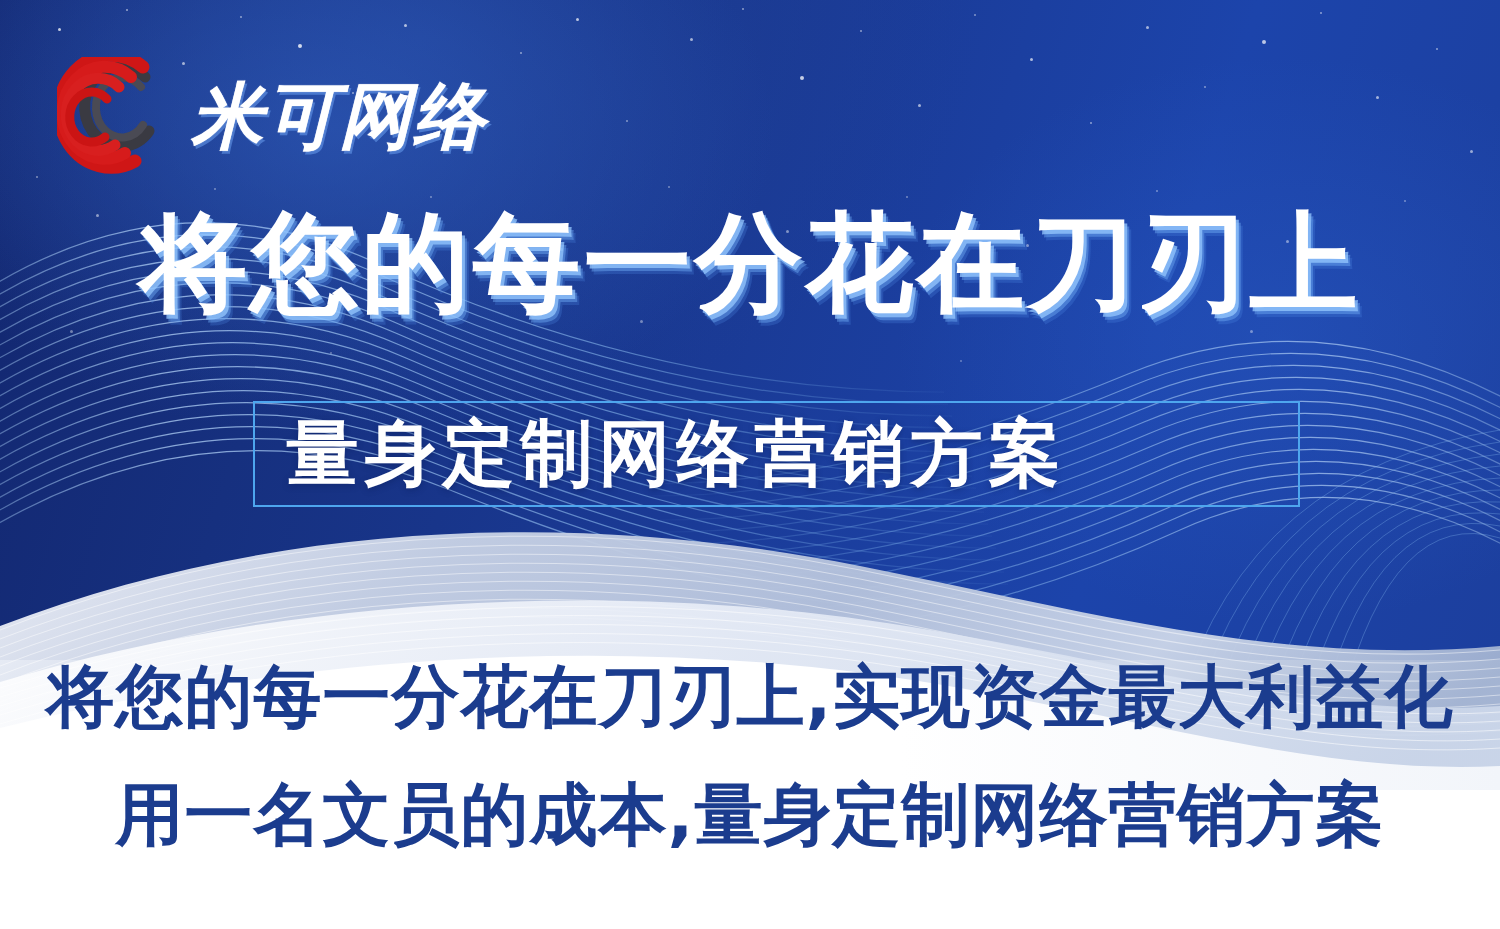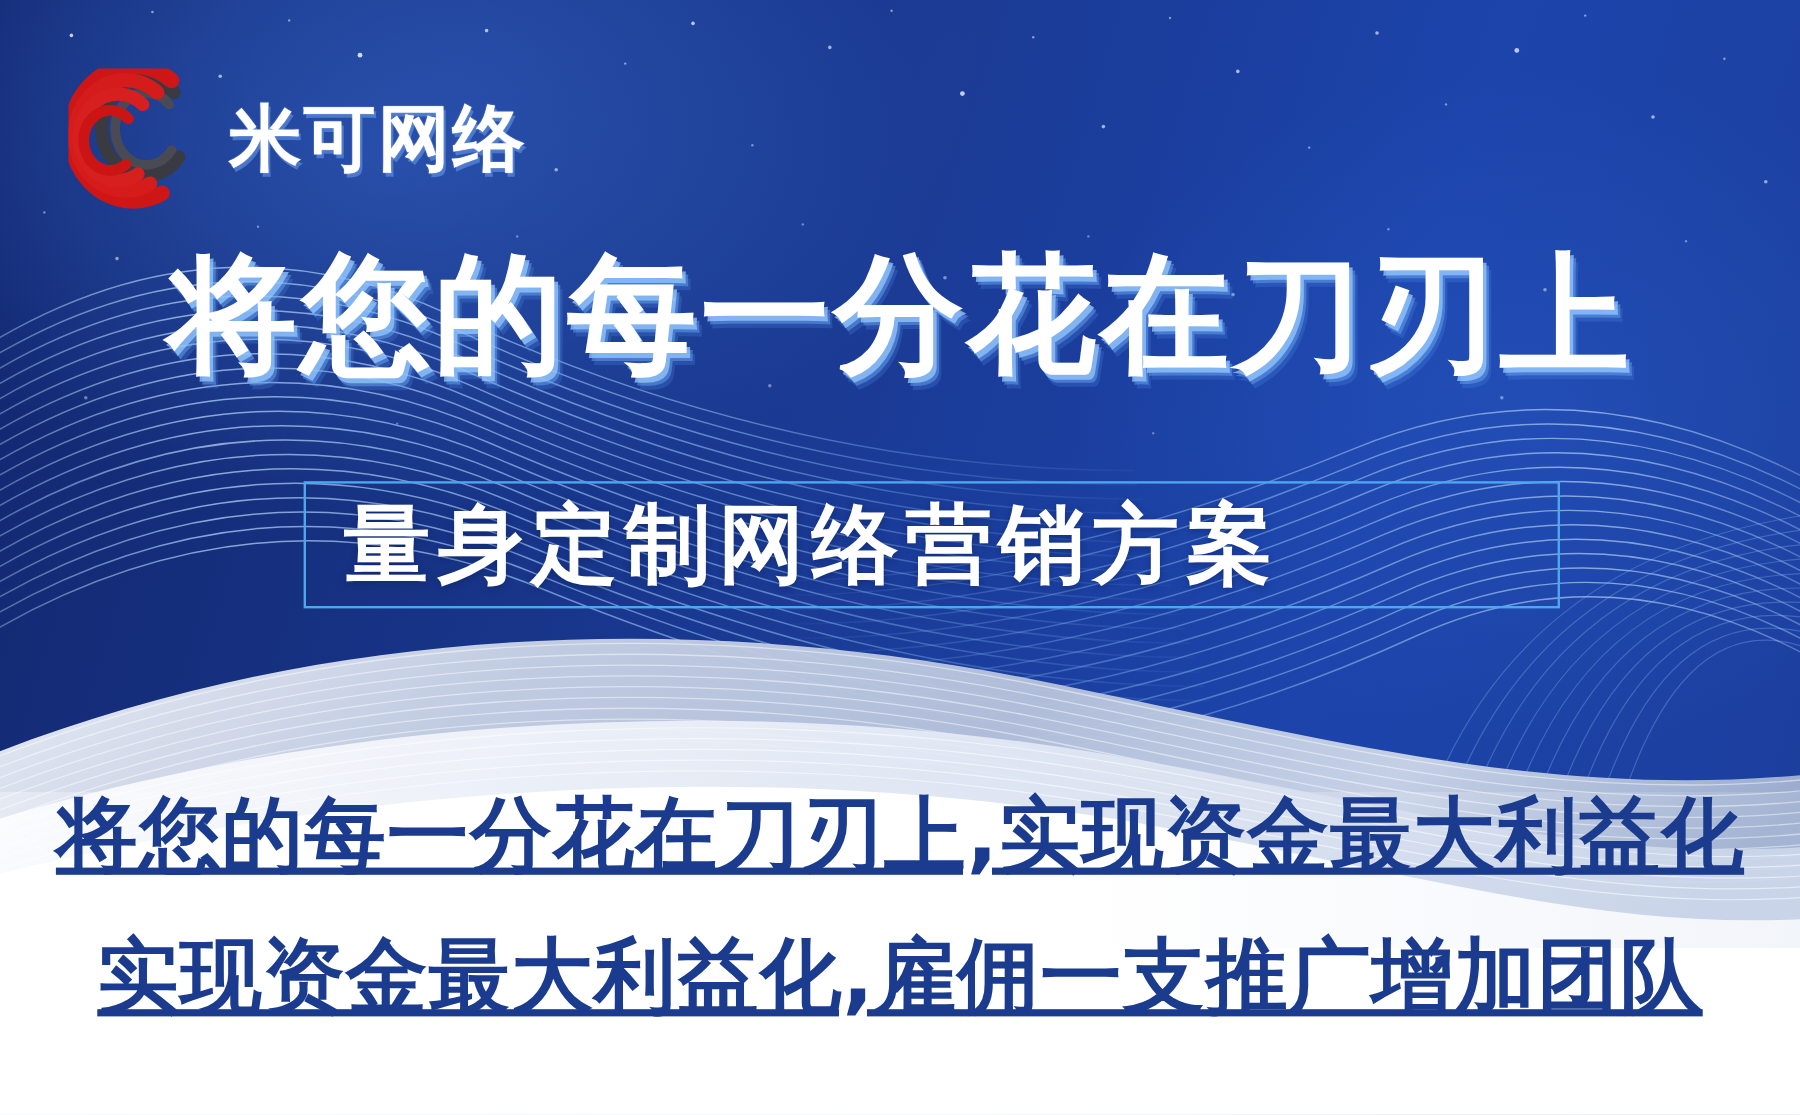--- a/index.html
+++ b/index.html
@@ -33,24 +33,25 @@
   
   .contours{position:absolute;left:0;top:0;width:1500px;height:680px;pointer-events:none;}
 
   
   .wavewrap{position:absolute;left:0;top:430px;width:1500px;height:499px;pointer-events:none;}
 
   
   .logo-row{position:absolute;left:57px;top:57px;display:flex;align-items:center;gap:22px;}
   .logo-mark{width:112px;height:118px;display:block;}
   .logo-text{
-    font-size:60px;line-height:1;font-weight:700;color:#ffffff;letter-spacing:2px;
+    font-size:72px;line-height:1;font-weight:700;color:#ffffff;letter-spacing:2px;
     font-family:"DejaVu Sans","Liberation Sans",sans-serif;
     text-shadow:0 0 1px rgba(255,255,255,.9), 2px 3px 0 rgba(120,175,255,.45);
     white-space:nowrap;
+    font-style:italic;
   }
 
   
   .headline{
     position:absolute;left:0;top:205px;width:1500px;text-align:center;
     font-size:108px;line-height:1.08;font-weight:700;color:#ffffff;
     letter-spacing:3px;white-space:nowrap;
     font-family:"DejaVu Sans","Liberation Sans",sans-serif;
     text-shadow:
       3px 4px 0 rgba(150,200,255,.75),
@@ -73,21 +74,20 @@
 
   
   .taglines{
     position:absolute;left:0;top:658px;width:1500px;
     display:flex;flex-direction:column;align-items:center;gap:40px;
   }
   .tagline{
     font-size:68px;line-height:1.15;font-weight:700;color:#1b3c8e;
     letter-spacing:1px;white-space:nowrap;
     font-family:"DejaVu Sans","Liberation Sans",sans-serif;
-    text-decoration:underline;
   }
 </style>
 </head>
 <body>
 
 <div class="banner">
 
   <div class="sky">
     <div class="sky-glow"></div>
     <div class="sky-glow2"></div>
@@ -279,16 +279,16 @@
     <div class="logo-text">米可网络</div>
   </div>
 
   <div class="headline">将您的每一分花在刀刃上</div>
 
   <div class="subbox"></div>
   <div class="subtitle">量身定制网络营销方案</div>
 
   <div class="taglines">
     <div class="tagline">将您的每一分花在刀刃上,实现资金最大利益化</div>
-    <div class="tagline">实现资金最大利益化,雇佣一支推广增加团队</div>
+    <div class="tagline">用一名文员的成本,量身定制网络营销方案</div>
   </div>
 
 </div>
 
 </body></html>

